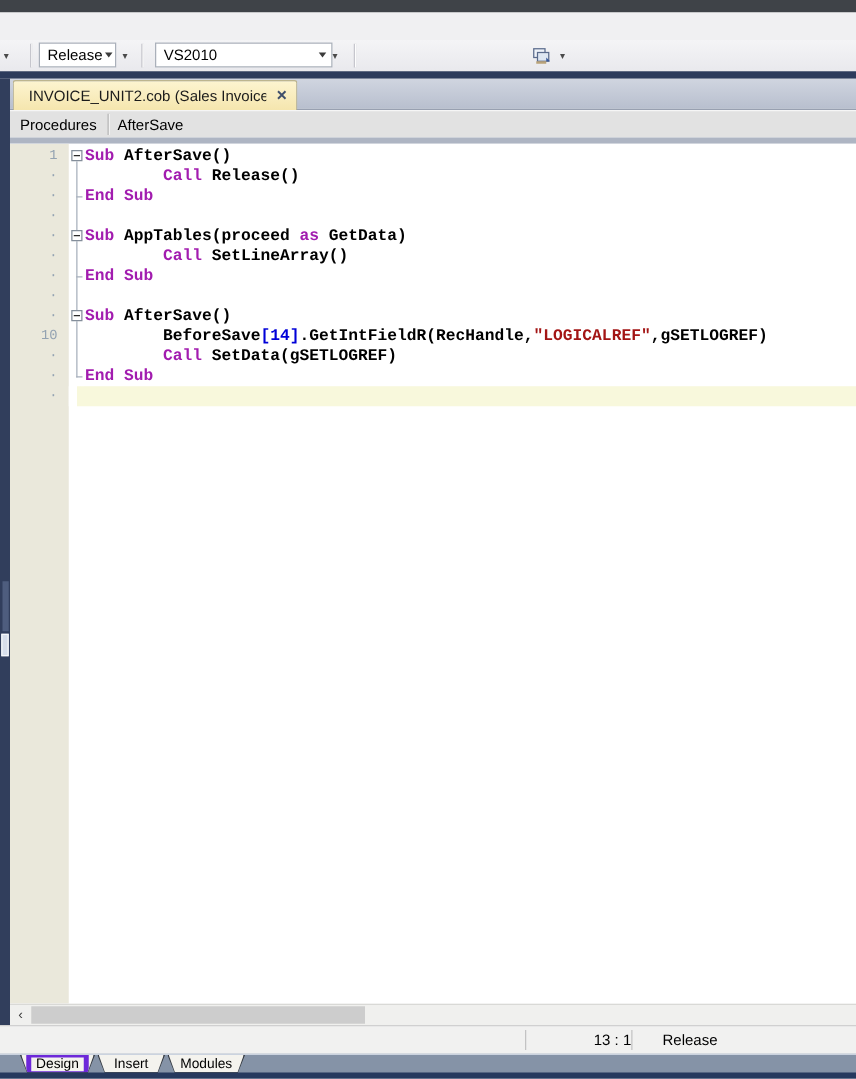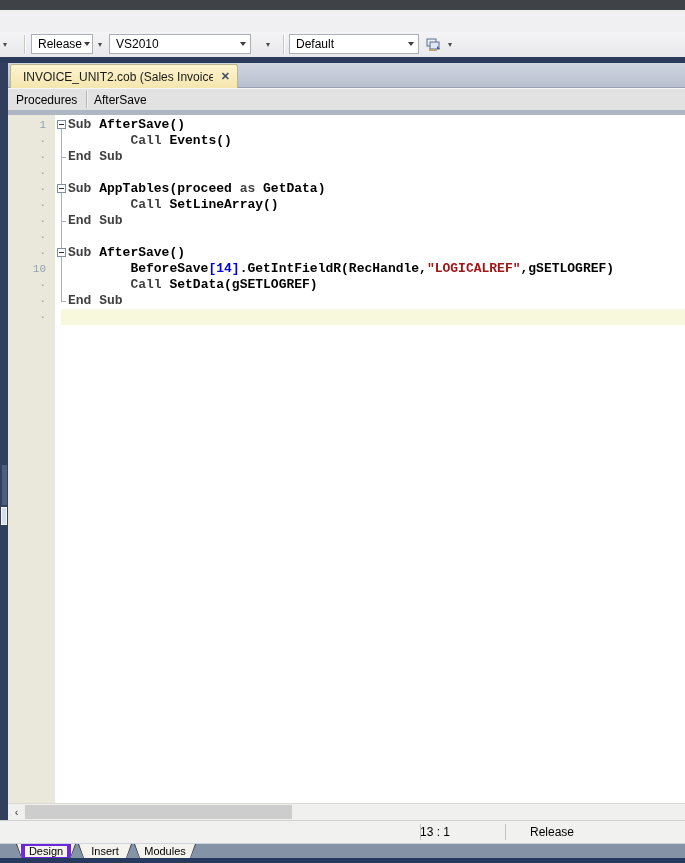--- a/index.html
+++ b/index.html
@@ -51,42 +51,42 @@
   .editor{left:8px;top:115px;width:677px;height:688px;background:#fff;overflow:hidden;}
   .gutter-bg{position:absolute;left:0;top:0;width:47px;height:100%;background:#eae8db;}
   .code-lines{position:absolute;left:0;top:2px;width:100%;}
   .code-row{display:flex;height:16px;line-height:16px;}
   .ln-num{width:47px;box-sizing:border-box;text-align:right;padding-right:9px;
           font-family:"Liberation Mono",monospace;font-size:11px;color:#94a3b2;}
   .fold-cell{width:13px;}
   .code-row.hl .fold-cell{background:linear-gradient(to right,#fff 50%,#f8f8dc 50%);}
   .code-text{flex:1;font-family:"Liberation Mono",monospace;font-weight:bold;font-size:13px;white-space:pre;}
   .code-row.hl .code-text{background:#f8f8dc;}
-  .tok-kw{color:#404040;}
+  .tok-kw{color:#a21caf;}
   .tok-num{color:#0000d8;}
   .tok-str{color:#a31515;}
   .tok-pl{color:#000;}
   .fold-overlay{position:absolute;left:0;top:0;width:100%;height:100%;pointer-events:none;}
   .fold-line{position:absolute;width:1px;background:#a7b0bc;}
   .fold-tick{position:absolute;width:5px;height:1px;background:#a7b0bc;}
   .fold-box{position:absolute;width:9px;height:9px;box-sizing:border-box;border:1px solid #848e9a;
             background:#fff;pointer-events:auto;}
   .fold-box .minus{position:absolute;left:1px;top:3px;width:5px;height:1px;background:#2b2b2b;}
 
   
   .hscroll{left:8px;top:803px;width:677px;height:17px;background:#f0f0ee;border-top:1px solid #d9d9d6;box-sizing:border-box;}
   .hs-btn{position:absolute;left:0;top:0;width:17px;height:16px;display:flex;align-items:center;
           justify-content:center;font-size:11px;color:#3c3c3c;}
   .hs-thumb{position:absolute;left:17px;top:1px;width:267px;height:14px;background:#cdcdcd;}
 
   
   .statusbar{left:0;top:820px;width:685px;height:23px;background:#f1f1f0;border-top:1px solid #d0d0d0;
              box-sizing:border-box;font-size:12px;color:#000;}
   .sb-div{position:absolute;top:3px;width:1px;height:16px;background:#c3c3c3;}
-  .sb-linecol{position:absolute;left:420px;top:4px;width:85px;text-align:left;}
+  .sb-linecol{position:absolute;left:420px;top:4px;width:85px;text-align:right;}
   .sb-mode{position:absolute;left:530px;top:4px;}
 
   
   .bottomstrip{left:0;top:843px;width:685px;height:20px;background:#8593a7;border-top:1px solid #cbd3df;box-sizing:border-box;}
   .btabs{position:absolute;left:16px;top:0;display:flex;}
   .btab{position:relative;height:15px;margin-right:2px;
         clip-path:polygon(0 0,100% 0,calc(100% - 6px) 100%,6px 100%);background:#33383f;}
   .btab-inner{position:absolute;left:1px;right:1px;top:0;bottom:1px;
         clip-path:polygon(0 0,100% 0,calc(100% - 5px) 100%,5px 100%);background:#f4f3ee;
         display:flex;align-items:center;justify-content:center;font-size:11px;color:#000;
@@ -108,37 +108,30 @@
   <div class="combo" style="left:31px;width:62px;">
     <span>Release</span>
     <span class="cspace"></span>
     <span class="combo-arrow-box">
         <span class="tri-down"></span>
       </span>
   </div>
   <span class="tb-ovf" style="left:98px;">▾</span>
 
   <span class="tb-sep" style="left:113px;"></span>
-  <div class="combo" style="left:109px;width:142px;align-items:center;">
+  <div class="combo" style="left:124px;width:142px;align-items:center;">
     <span>VS2010</span>
     <span class="cspace"></span>
     <span class="combo-arrow-box">
         <span class="tri-down"></span>
       </span>
   </div>
   <span class="tb-ovf" style="left:266px;">▾</span>
 
   <span class="tb-sep" style="left:283px;"></span>
-  <div class="combo" style="left:289px;width:130px;">
-    <span>Default</span>
-    <span class="cspace"></span>
-    <span class="combo-arrow-box">
-        <span class="tri-down"></span>
-      </span>
-  </div>
   <svg class="layout-icon" style="left:425px;" viewBox="0 0 17 17">
     <rect x="2" y="3" width="9" height="7" fill="#eef2f8" stroke="#5a6b8c"></rect>
     <rect x="5" y="6" width="9" height="7" fill="#dfe7f2" stroke="#5a6b8c"></rect>
     <path d="M12 10 l3 3 l-3 0 z" fill="#3a5a9c"></path>
     <rect x="4" y="13" width="8" height="2" fill="#b9a37a"></rect>
   </svg>
   <span class="tb-ovf" style="left:448px;">▾</span>
 </div>
 
 <div class="abs navy-band"></div>
@@ -165,21 +158,21 @@
   <div class="gutter-bg"></div>
   <div class="code-lines">
       <div class="code-row">
         <div class="ln-num">1</div>
         <div class="fold-cell"></div>
         <div class="code-text"><span class="tok-kw">Sub</span><span class="tok-pl"> AfterSave()</span></div>
       </div>
       <div class="code-row">
         <div class="ln-num">·</div>
         <div class="fold-cell"></div>
-        <div class="code-text"><span class="tok-pl">        </span><span class="tok-kw">Call</span><span class="tok-pl"> Events()</span></div>
+        <div class="code-text"><span class="tok-pl">        </span><span class="tok-kw">Call</span><span class="tok-pl"> Release()</span></div>
       </div>
       <div class="code-row">
         <div class="ln-num">·</div>
         <div class="fold-cell"></div>
         <div class="code-text"><span class="tok-kw">End Sub</span></div>
       </div>
       <div class="code-row">
         <div class="ln-num">·</div>
         <div class="fold-cell"></div>
         <div class="code-text"></div>

